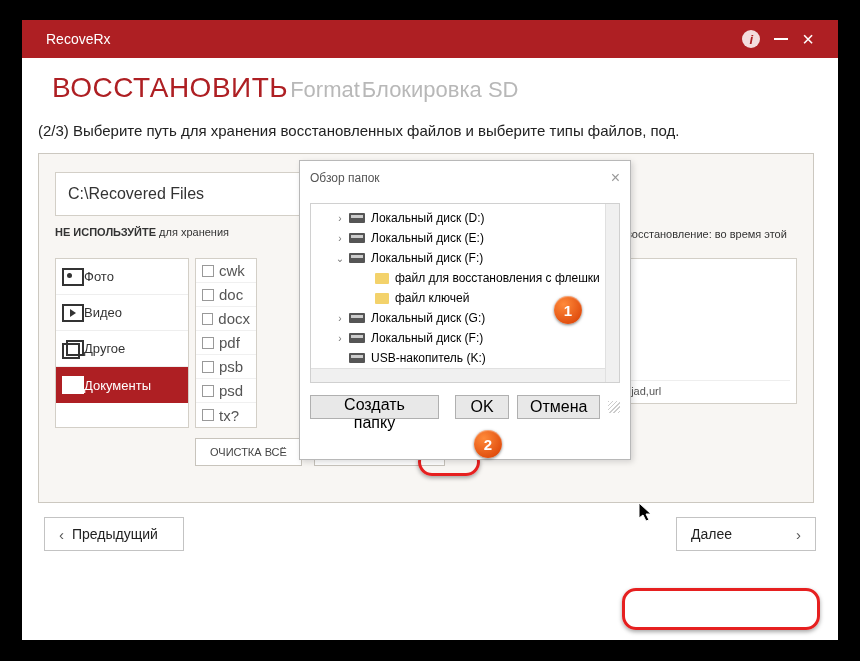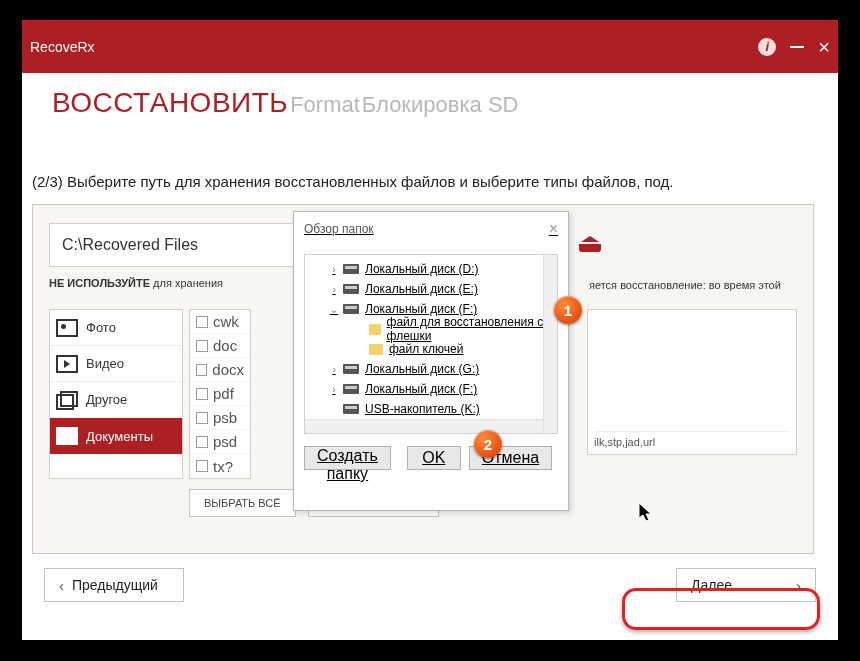--- a/index.html
+++ b/index.html
@@ -1,57 +1,57 @@
 <!DOCTYPE html>
 <html><head>
 <meta charset="utf-8">
 <style>
   * { box-sizing: border-box; margin: 0; padding: 0; font-family: Arial, sans-serif; }
   body { background: #000; width: 860px; height: 661px; position: relative; overflow: hidden; }
   .app-window { position: absolute; left: 22px; top: 20px; width: 816px; height: 620px; background: #fff; box-shadow: 0 0 4px rgba(0,0,0,0.3); }
-  .title-bar { height: 53px; background: #ae1f23; color: #fff; display: flex; align-items: center; padding: 0 8px; }
+  .title-bar { height: 38px; background: #ae1f23; color: #fff; display: flex; align-items: center; padding: 0 24px; }
   .title-text { font-size: 14px; flex: 1; }
   .title-controls { display: flex; gap: 14px; align-items: center; }
   .info-icon { width: 18px; height: 18px; border-radius: 50%; background: rgba(255,255,255,0.85); color: #ae1f23; display: flex; align-items: center; justify-content: center; font-size: 13px; font-weight: bold; font-style: italic; cursor: pointer; }
   .min-icon { width: 14px; height: 2px; background: #fff; cursor: pointer; }
   .close-icon-main { font-size: 20px; color: #fff; cursor: pointer; line-height: 1; }
   .tabs { display: flex; gap: 2px; padding: 14px 24px 10px 30px; align-items: baseline; }
   .tab-main { font-size: 28px; color: #ae1f23; letter-spacing: 0.5px; }
   .tab-other { font-size: 22px; color: #b8b8b8; }
-  .main-area { padding: 8px 24px 0 10px; margin-top: 36px; }
+  .main-area { padding: 8px 24px 0 16px; }
   .instruction { font-size: 15px; color: #222; margin-bottom: 14px; }
   .content-box { background: #f8f6f3; border: 1px solid #ccc8c0; padding: 18px 16px 16px 16px; height: 350px; position: relative; }
   .path-row { display: flex; gap: 10px; align-items: center; }
   .path-input { flex: 1; max-width: 330px; height: 44px; background: #fff; border: 1px solid #d3cfc7; font-size: 16px; padding: 0 12px; color: #333; }
   .eject-icon { margin-left: 190px; width: 22px; height: 18px; position: relative; }
   .eject-icon::before { content:""; position:absolute; left:0; top:8px; width:22px; height:8px; background:#ae1f23; border-radius: 0 0 3px 3px; }
   .eject-icon::after { content:""; position:absolute; left:2px; top:0; width:0; height:0; border-left:9px solid transparent; border-right:9px solid transparent; border-bottom:6px solid #ae1f23; }
   .warn-text { font-size: 11px; color: #333; margin-top: 10px; }
   .warn-pre { font-size: 11px; }
-  .browse-dialog { position: absolute; left: 260px; top: 6px; width: 276px; height: 300px; background: #fff; border: 1px solid #b8b8b8; box-shadow: 2px 2px 6px rgba(0,0,0,0.15); z-index: 40; display:flex; flex-direction:column;text-decoration:underline; }
+  .browse-dialog { position: absolute; left: 260px; top: 6px; width: 332px; height: 300px; background: #fff; border: 1px solid #b8b8b8; box-shadow: 2px 2px 6px rgba(0,0,0,0.15); z-index: 40; display:flex; flex-direction:column; }
   .dlg-title-row { display:flex; align-items:center; padding: 8px 10px 8px 10px; }
   .dlg-title { font-size: 12px; color: #555; flex:1; }
   .dlg-close { font-size: 16px; color: #999; cursor:pointer; }
   .tree-wrap { border: 1px solid #d0d0d0; margin: 8px 10px 6px 10px; height: 180px; background:#fff; overflow:hidden; position:relative; }
   .tree-scroll { position:absolute; right:0; top:0; bottom:0; width:14px; background:#f0f0f0; border-left:1px solid #e0e0e0; }
   .tree-hscroll { position:absolute; left:0; right:14px; bottom:0; height:14px; background:#f0f0f0; border-top:1px solid #e0e0e0; }
   .tree { padding: 4px 2px; font-size: 12px; }
   .tree-row { display:flex; align-items:center; height:20px; gap:4px; padding-left: 6px; cursor:pointer; }
   .expander { width:10px; font-size:10px; color:#777; text-align:center; }
   .drive-icon { width:16px; height:10px; background:#555; border-radius:1px; position:relative; margin-right:2px; }
   .drive-icon::after { content:""; position:absolute; left:2px; top:2px; width:12px; height:3px; background:#ccc; }
   .folder-icon { width:14px; height:11px; background:#f3d26b; border-radius:1px; position:relative; margin-right:2px; }
   .tree-indent-1 { padding-left: 22px; }
   .tree-indent-3 { padding-left: 62px; }
   .dlg-btn-row { display:flex; gap:8px; padding: 6px 10px 8px 10px; align-items:center; }
   .dlg-btn { height: 24px; background: #e8e8e8; border: 1px solid #b0b0b0; font-size: 16px; padding: 0 12px; cursor:pointer; }
   .resize-grip { width:12px; height:12px; margin-left:auto; background: repeating-linear-gradient(135deg,#ccc,#ccc 1px,transparent 1px,transparent 3px); }
   .categories-row { display:flex; gap: 6px; margin-top: 20px; }
   .cat-col { width: 134px; border: 1px solid #d3cfc7; background:#fff; }
-  .cat-item { display:flex; align-items:center; gap:8px; height: 36px; padding: 0 6px; font-size: 13px; color:#333; border-bottom:1px solid #eee; cursor:pointer; }
+  .cat-item { display:flex; align-items:center; height: 36px; padding: 0 6px; font-size: 13px; color:#333; border-bottom:1px solid #eee; cursor:pointer; }
   .cat-item.active { background:#ae1f23; color:#fff; }
   .cat-item:last-child { border-bottom:none; }
   .cat-icon { width:22px; height:18px; position:relative; }
   .icon-photo { border:2px solid currentColor; }
   .icon-photo::after { content:""; position:absolute; left:3px; top:3px; width:5px; height:5px; border-radius:50%; background:currentColor; }
   .icon-video { border:2px solid currentColor; display:flex; align-items:center; justify-content:center; }
   .icon-video::after { content:""; border-left:6px solid currentColor; border-top:4px solid transparent; border-bottom:4px solid transparent; }
   .icon-doc { background:currentColor; }
   .icon-other { position:relative; }
   .icon-other::before, .icon-other::after { content:""; position:absolute; width:14px; height:12px; border:2px solid currentColor; }
@@ -158,21 +158,21 @@
               <span>tx?</span>
             </div>
         </div>
 
         <div class="big-ext-box">
           <div class="big-ext-row">ilk,stp,jad,url</div>
         </div>
       </div>
 
       <div class="bottom-btns">
-        <button class="btm-btn" style="margin-left:140px;">ВЫБРАТЬ ВСЁ</button>
+        <button class="btm-btn" style="margin-left:140px;">ОЧИСТКА ВСЁ</button>
         <button class="btm-btn">ПОЛНАЯ ОЧИСТКА</button>
       </div>
 
       <div class="browse-dialog">
         <div class="dlg-title-row">
           <div class="dlg-title">Обзор папок</div>
           <div class="dlg-close">×</div>
         </div>
         <div class="tree-wrap">
           <div class="tree">

